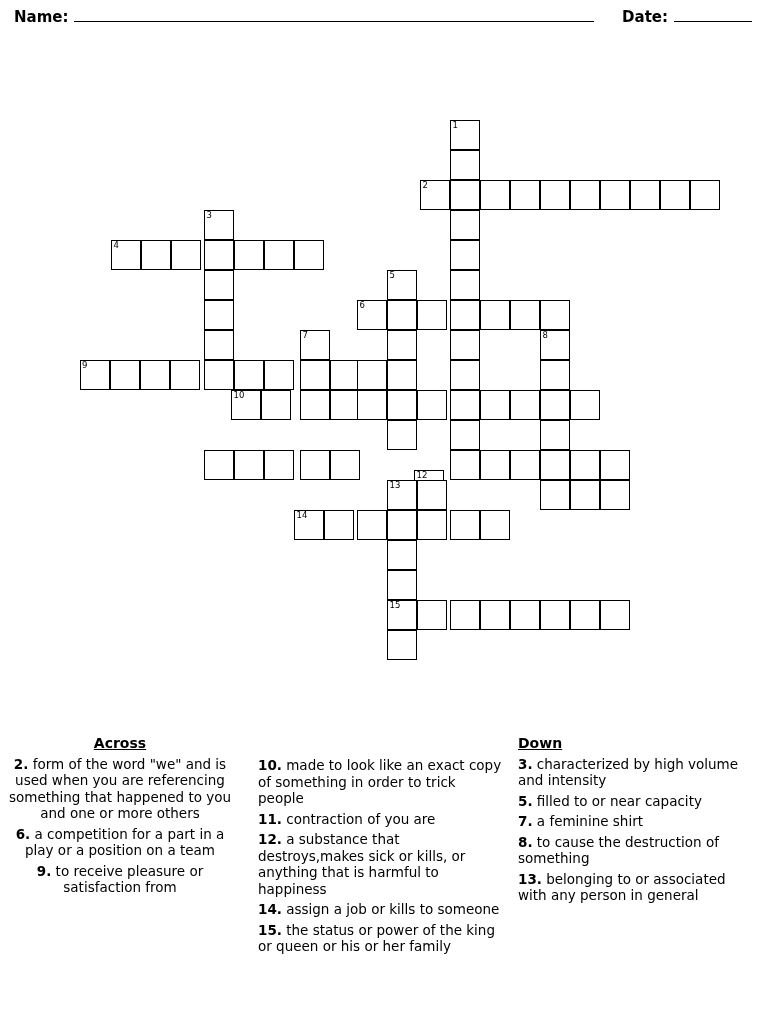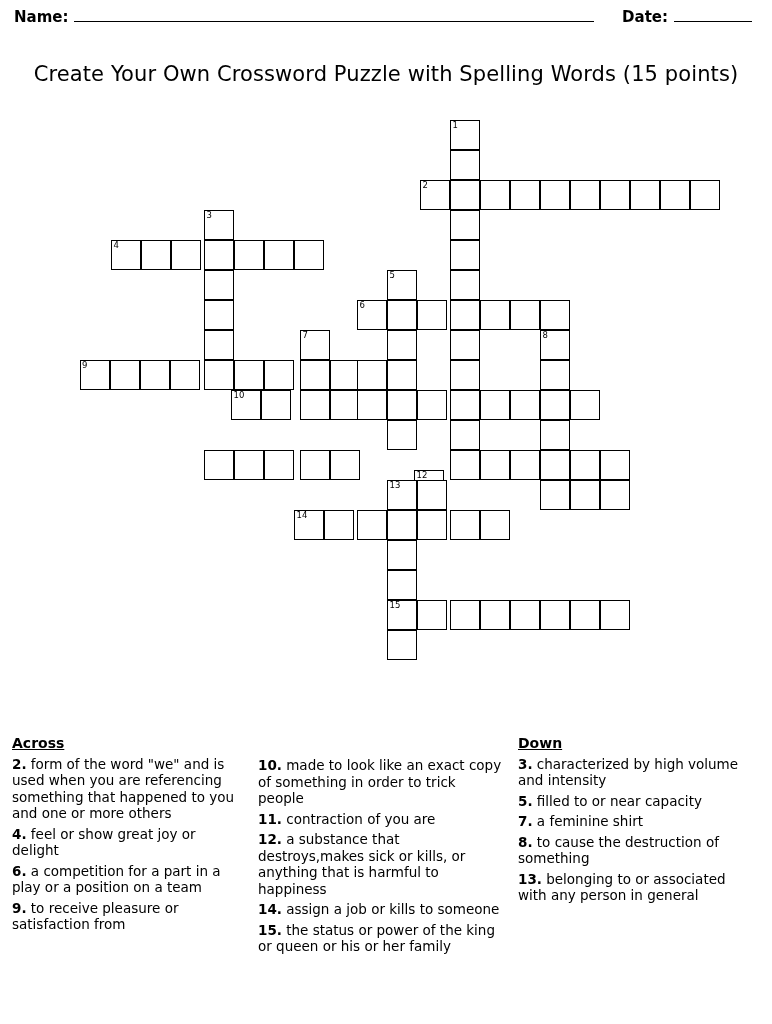--- a/index.html
+++ b/index.html
@@ -92,21 +92,21 @@
     left: 0;
     width: 772px;
     height: 285px;
     font-size: 13.5px;
     line-height: 16.5px;
   }
   .clue-col {
     position: absolute;
     top: 0;
   }
-  .col-across { left: 12px;  width: 232px; }
+  .col-across { left: 4px;  width: 232px; text-align: center; }
   .col-mid    { left: 258px; width: 245px; }
   .col-down   { left: 518px; width: 240px; }
 
   .col-heading {
     font-weight: bold;
     text-decoration: underline;
     font-size: 14px;
     margin-bottom: 4px;
     display: block;
   }
@@ -127,21 +127,20 @@
 <div class="page">
 
   <div class="header-row">
     <span class="hdr-label">Name:</span>
     <span class="hdr-rule"></span>
     <span class="hdr-gap"></span>
     <span class="hdr-label">Date:</span>
     <span class="hdr-rule short"></span>
   </div>
 
-  <div class="title">Create Your Own Crossword Puzzle with Spelling Words (15 points)</div>
 
   <div class="puzzle" id="puzzle">
       <div class="cell" style="left: 450px; top: 8px;">
         <span class="num">1</span>
       </div>
       <div class="cell" style="left: 450px; top: 38px;"></div>
       <div class="cell" style="left: 420px; top: 68px;">
         <span class="num">2</span>
       </div>
       <div class="cell" style="left: 450px; top: 68px;"></div>
@@ -269,21 +268,20 @@
       <div class="cell" style="left: 570px; top: 488px;"></div>
       <div class="cell" style="left: 600px; top: 488px;"></div>
       <div class="cell" style="left: 387px; top: 518px;"></div>
     </div>
 
   <div class="clues">
     <div class="clue-col col-across">
       <span class="col-heading">Across</span>
       <div id="across-col1">
           <p class="clue"><b>2.</b><span> form of the word "we" and is used when you are referencing something that happened to you and one or more others</span></p>
-          <p class="clue"><b>4.</b><span> feel or show great joy or delight</span></p>
           <p class="clue"><b>6.</b><span> a competition for a part in a play or a position on a team</span></p>
           <p class="clue"><b>9.</b><span> to receive pleasure or satisfaction from</span></p>
         </div>
     </div>
     <div class="clue-col col-mid">
       <span class="spacer-head"></span>
       <div id="across-col2">
           <p class="clue"><b>10.</b><span> made to look like an exact copy of something in order to trick people</span></p>
           <p class="clue"><b>11.</b><span> contraction of you are</span></p>
           <p class="clue"><b>12.</b><span> a substance that destroys,makes sick or kills, or anything that is harmful to happiness</span></p>

